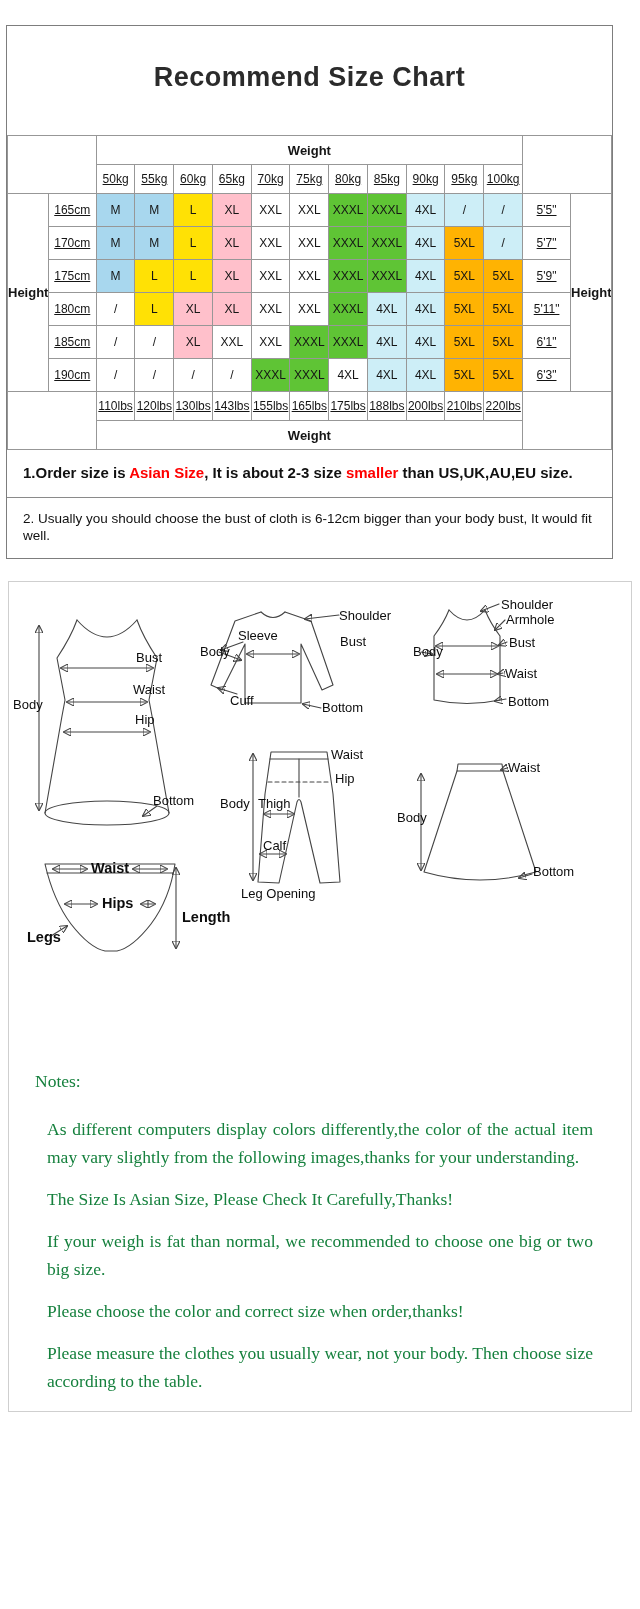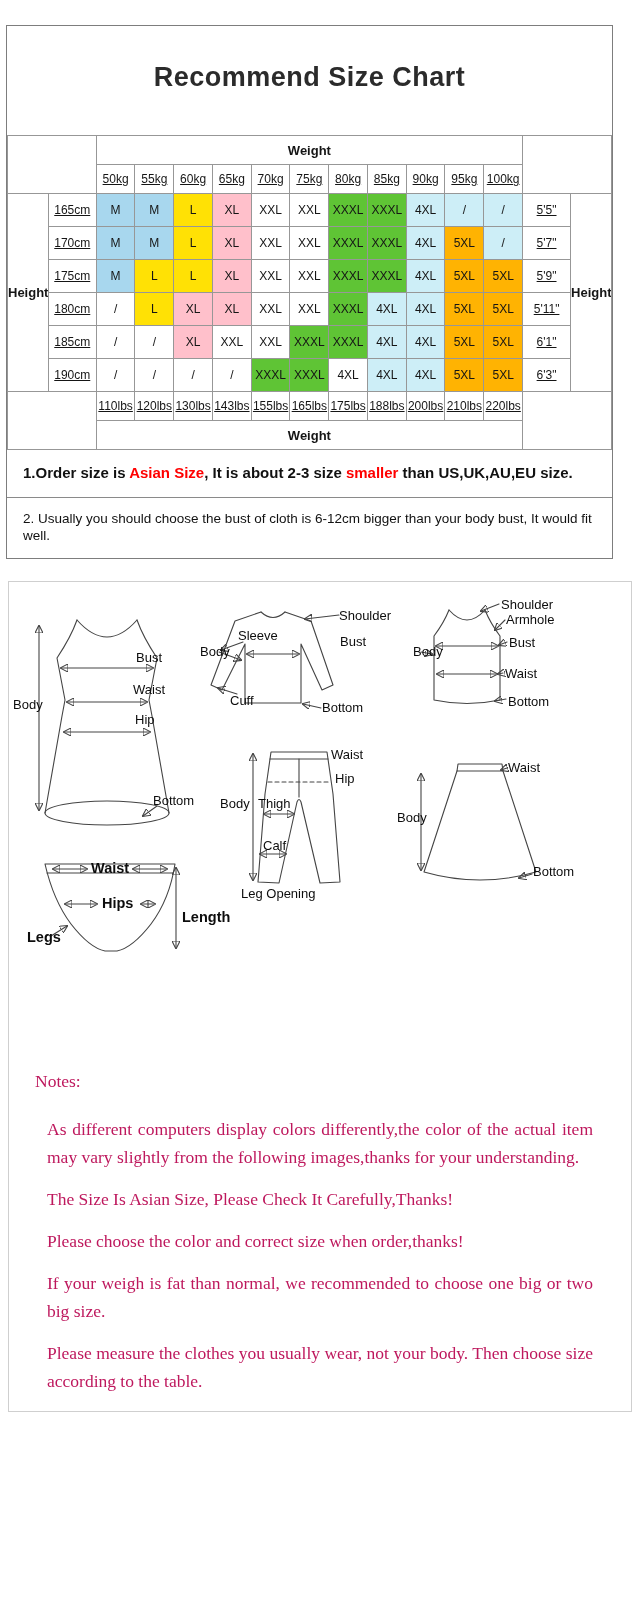--- a/index.html
+++ b/index.html
@@ -41,21 +41,21 @@
   .diagrams svg .m   { marker-start:url(#arr); marker-end:url(#arr); }
   .diagrams svg .ld  { marker-end:url(#arr); }
   .diagrams svg .dash { stroke-dasharray:4 3; }
   .dlabel {
     position:absolute; font-size:13px; color:#0d0d0d; white-space:nowrap; line-height:1;
   }
   .dlabel.b { font-weight:bold; font-size:14.5px; }
 
   .footer {
     padding:70px 26px 16px;
-    font-family:"Liberation Serif", serif; color:#be185d;
+    font-family:"Liberation Serif", serif; color:#15803d;
   }
   .footer p { font-size:17.5px; line-height:1.6; margin:0 12px 14px; text-align:justify; }
   .footer p.heading { text-align:left; margin:0 0 20px; }
   .footer p:last-child { margin-bottom:0; }
 </style>
 </head>
 <body>
 
 <div class="chart-box">
   <div class="chart-title">Recommend Size Chart</div>
@@ -316,17 +316,17 @@
     <span class="dlabel b" style="left:82px;top:279px">Waist</span>
     <span class="dlabel b" style="left:93px;top:314px">Hips</span>
     <span class="dlabel b" style="left:18px;top:348px">Legs</span>
     <span class="dlabel b" style="left:173px;top:328px">Length</span>
   </div>
 
   <div class="footer">
     <p class="heading">Notes:</p>
     <p>As different computers display colors differently,the color of the actual item may vary slightly from the following images,thanks for your understanding.</p>
     <p>The Size Is Asian Size, Please Check It Carefully,Thanks!</p>
+    <p>If your weigh is fat than normal, we recommended to choose one big or two big size.</p>
     <p>Please choose the color and correct size when order,thanks!</p>
-    <p>If your weigh is fat than normal, we recommended to choose one big or two big size.</p>
     <p>Please measure the clothes you usually wear, not your body. Then choose size according to the table.</p>
   </div>
 </div>
 
 </body></html>

